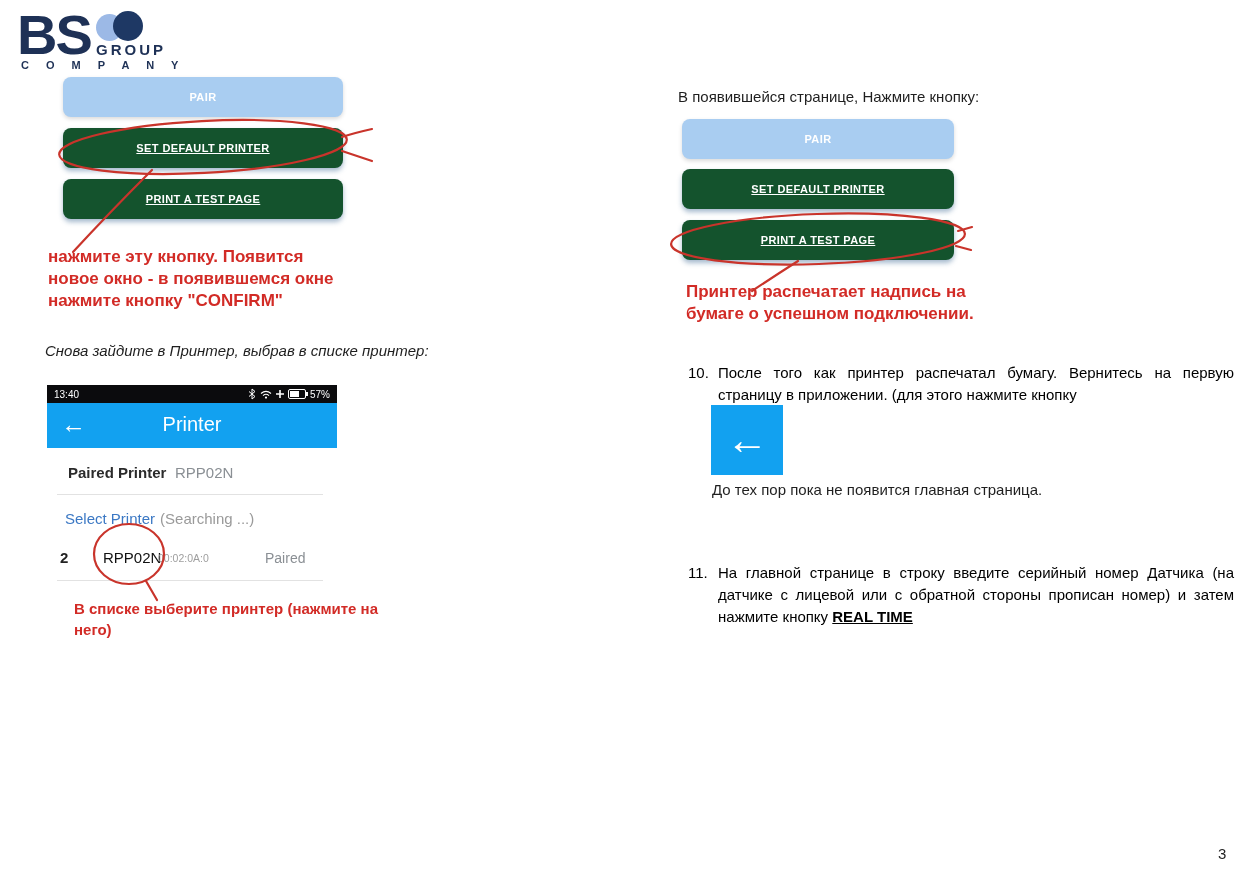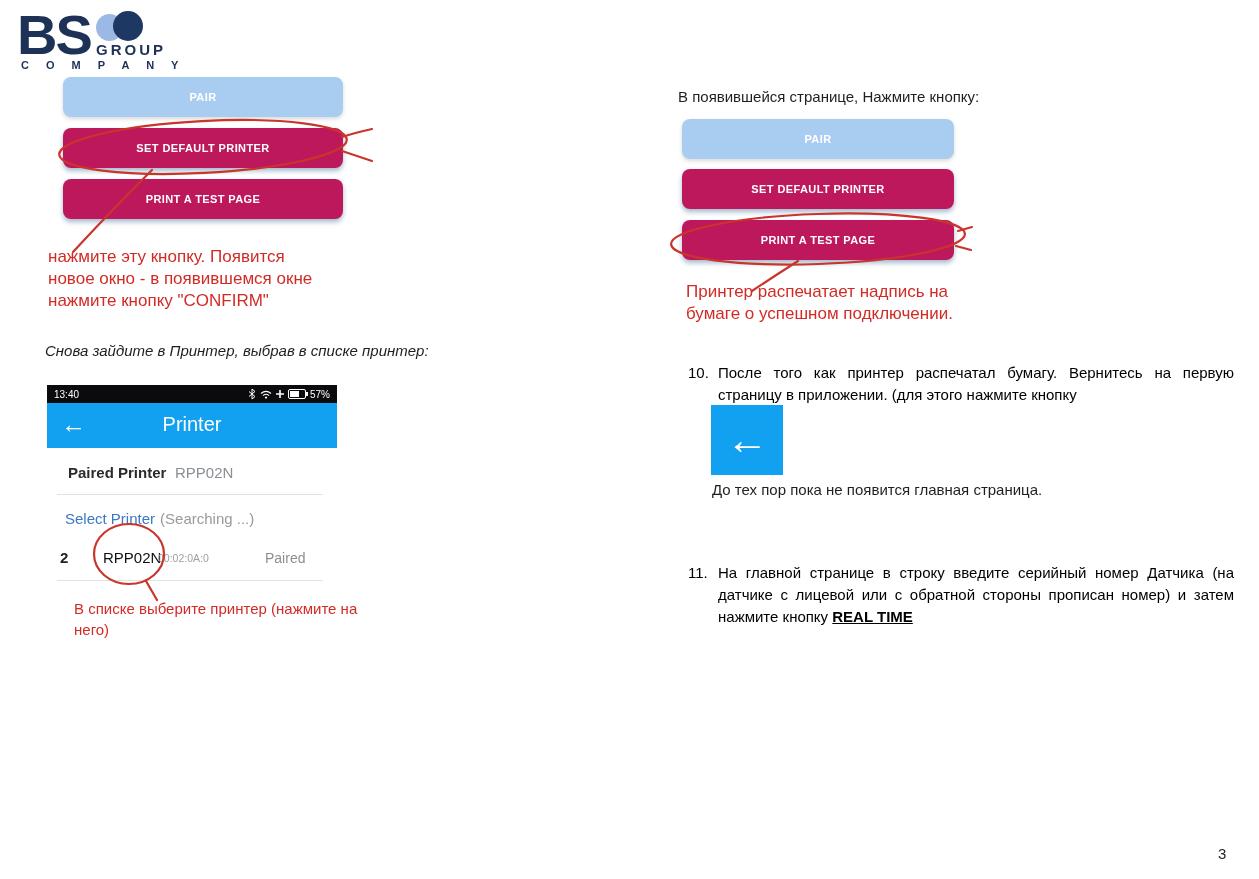--- a/index.html
+++ b/index.html
@@ -12,26 +12,26 @@
   .logo-circles{position:absolute;left:96px;top:11px;}
   .logo-c1{position:absolute;left:0;top:3px;width:27px;height:27px;border-radius:50%;background:#9cb9e6;}
   .logo-c2{position:absolute;left:17px;top:0;width:30px;height:30px;border-radius:50%;background:#1e3864;}
   .logo-group{position:absolute;left:96px;top:41px;font-size:15px;font-weight:700;letter-spacing:3px;color:#1e3156;}
   .logo-company{position:absolute;left:21px;top:59px;font-size:11px;font-weight:600;letter-spacing:7px;color:#1e3156;}
 
   
   .app-btn{position:absolute;display:flex;align-items:center;justify-content:center;
            border-radius:8px;color:#fff;font-size:11px;font-weight:700;letter-spacing:.4px;}
   .btn-light{background:#a9cdf1;box-shadow:0 2px 4px rgba(0,0,0,.15);}
-  .btn-blue{background:#be185d;box-shadow:0 3px 5px rgba(30,80,130,.40);}
+  .btn-blue{background:#14532d;box-shadow:0 3px 5px rgba(30,80,130,.40);text-decoration:underline;}
   .lbtn{left:63px;width:280px;height:40px;}
   .rbtn{left:682px;width:272px;height:40px;}
 
   
-  .red-note{position:absolute;color:#d22b26;font-weight:400;}
+  .red-note{position:absolute;color:#d22b26;font-weight:700;}
   .note-lg{font-size:17px;line-height:22px;}
   .note-md{font-size:15px;line-height:21px;}
 
   
   .caption{position:absolute;font-size:15px;color:#1f1f1f;}
 
   
   .phone{position:absolute;left:47px;top:385px;width:290px;background:#fff;}
   .phone-sb{height:18px;background:#0b0b0d;display:flex;align-items:center;justify-content:space-between;padding:0 7px;}
   .sb-time{color:#fff;font-size:10px;}

